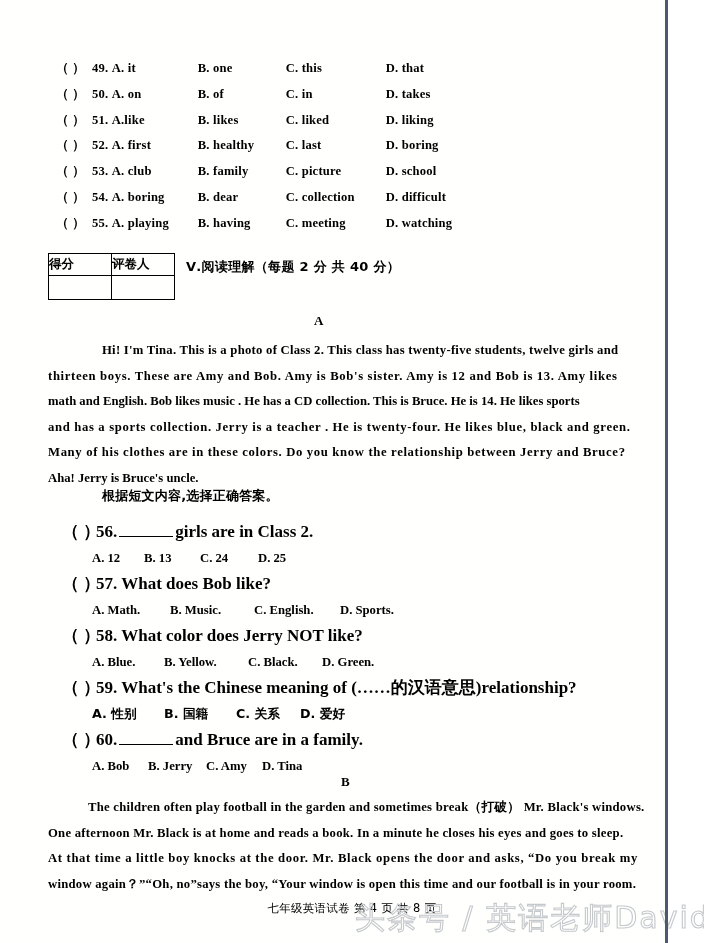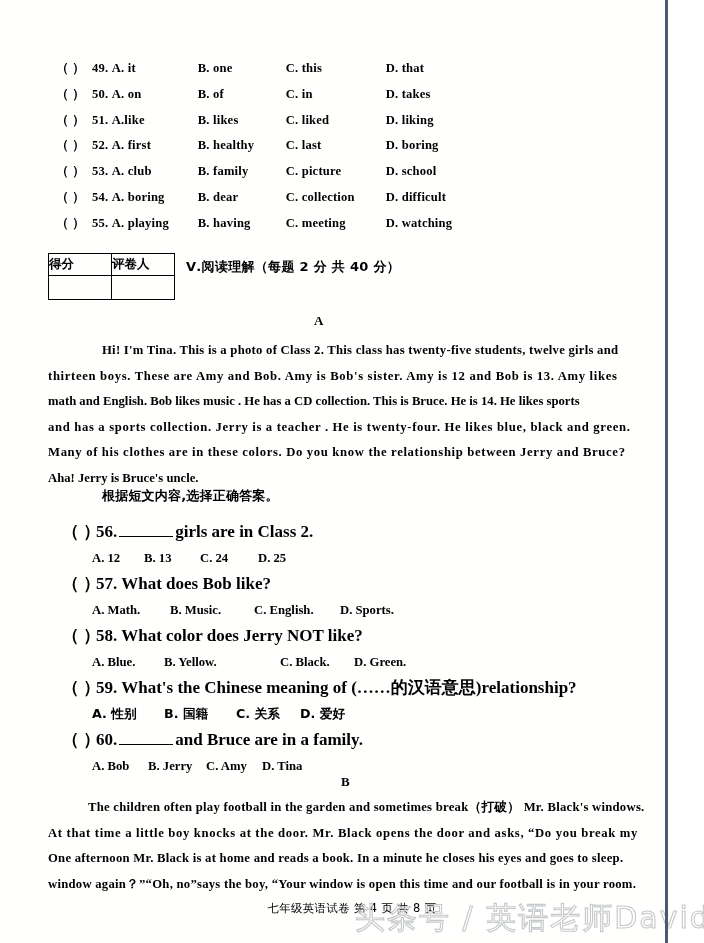--- a/index.html
+++ b/index.html
@@ -178,21 +178,21 @@
     vertical-align: baseline;
   }
   .w56a { width: 52px; }
   .w56b { width: 56px; }
   .w56c { width: 58px; }
   .w57a { width: 78px; }
   .w57b { width: 84px; }
   .w57c { width: 86px; }
   .w58a { width: 72px; }
   .w58b { width: 84px; }
-  .w58c { width: 74px; margin-left: 32px; }
+  .w58c { width: 74px; }
   .w59a { width: 72px; }
   .w59b { width: 72px; }
   .w59c { width: 64px; }
   .w60a { width: 56px; }
   .w60b { width: 58px; }
   .w60c { width: 56px; }
   .cn-opt {
     font-family: "DejaVu Sans", "Liberation Sans", sans-serif;
   }
 
@@ -334,22 +334,22 @@
     <span class="rq-ans">
       <span class="opt w60a">A. Bob</span><span class="opt w60b">B. Jerry</span><span class="opt w60c">C. Amy</span><span class="opt">D. Tina</span>
     </span>
 
   </div>
 
   <div class="passage-mark mark-b">B</div>
 
   <div class="passage passage-b">
     <span class="ln sp3"><span class="indent"></span><span>The    children often play football in the garden and sometimes break（打破） Mr. Black's windows.</span></span>
+    <span class="ln sp3">One afternoon Mr. Black is at home and reads a book. In a minute he closes his eyes and goes to sleep.</span>
     <span class="ln sp">At that time a little boy knocks at the door. Mr. Black opens the door and asks, “Do you break my</span>
-    <span class="ln sp3">One afternoon Mr. Black is at home and reads a book. In a minute he closes his eyes and goes to sleep.</span>
     <span class="ln sp3">window again？”“Oh, no”says the boy, “Your window is open this time and our football is in your room.</span>
   </div>
 
   <div class="footer">七年级英语试卷 第 4 页 共 8 页</div>
   <div class="watermark">头条号 / 英语老师David</div>
 
   <div class="page-edge-right"></div>
 </div>
 
 </body></html>

